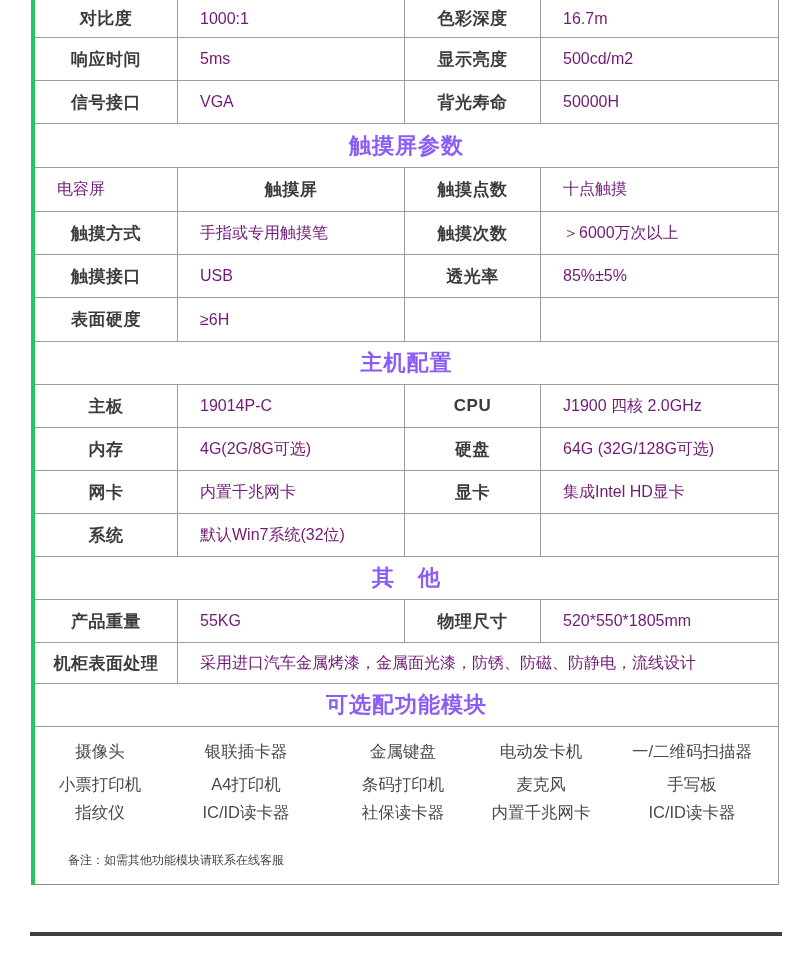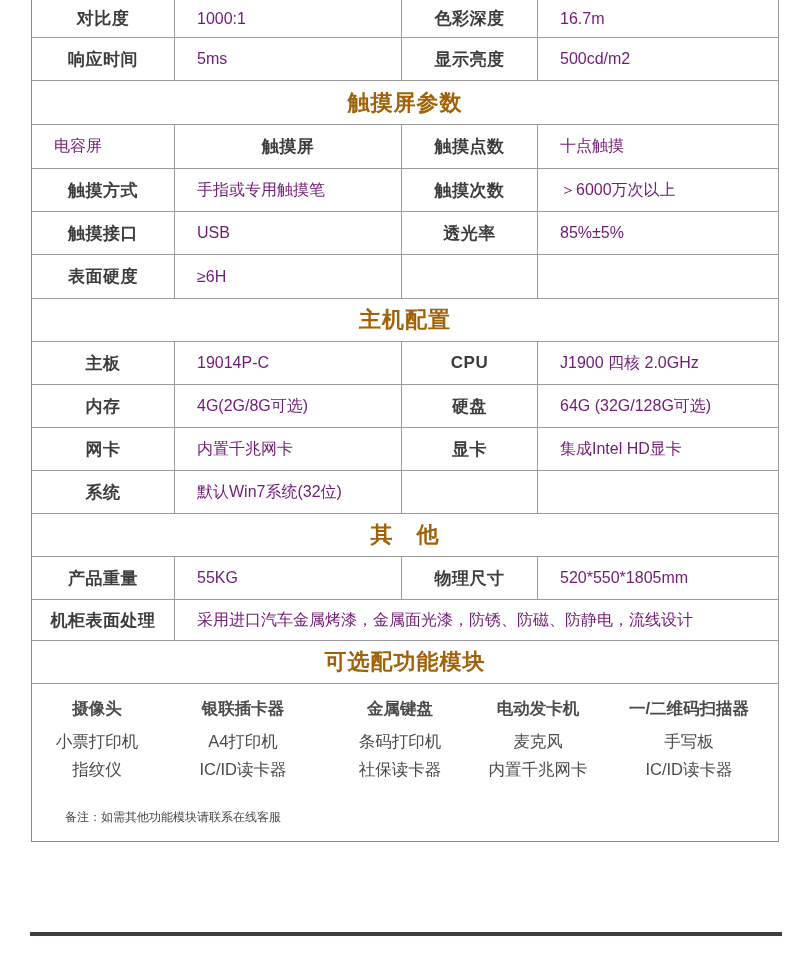--- a/index.html
+++ b/index.html
@@ -5,50 +5,50 @@
   * { margin:0; padding:0; box-sizing:border-box; }
   html,body { background:#fff; }
   body {
     width:790px; height:972px;
     font-family:"Liberation Sans","DejaVu Sans",sans-serif;
     overflow:hidden; position:relative;
   }
   .sheet { position:absolute; left:0; top:0; width:790px; height:972px; background:#fff; }
   .spec-table {
     position:absolute; left:31px; top:0; width:748px;
-    border-left:1px solid #22c55e; border-right:1px solid #999;
+    border-left:4px solid #22c55e; border-right:1px solid #999;
     background:#fff;
   }
   .row { border-bottom:1px solid #9c9c9c; }
   .spec4-row { display:grid; grid-template-columns:143px 227px 136px 240px; height:43px; }
   .spec4-row.first-row { height:38px; }
   .tall { height:44px; }
   .spec2-row { display:grid; grid-template-columns:143px 603px; height:41px; }
   .cell { display:flex; align-items:center; border-right:1px solid #9c9c9c; overflow:hidden; white-space:nowrap; }
   .cell.last { border-right:none; }
   .label-cell {
     justify-content:center; font-size:17px; font-weight:600;
     color:#3c3c3c; letter-spacing:0.5px;
   }
   .value-cell {
     justify-content:flex-start; padding-left:22px;
     font-size:16px; font-weight:400; color:#701a75;
   }
   .section-row { height:43px; display:flex; align-items:center; justify-content:center; }
   .section-row.tall { height:44px; }
   .section-title {
-    font-size:22px; font-weight:600; color:#a16207; letter-spacing:1px;
+    font-size:22px; font-weight:600; color:#8b5cf6; letter-spacing:1px;
   }
   .options-block { height:158px; border-bottom:1px solid #8a8a8a; padding-top:12px; }
   .options-row { display:grid; grid-template-columns:130px 162px 152px 124px 178px; }
   .options-row .option-item {
     text-align:center; font-size:16.5px; color:#4a4a4c; line-height:24px;
     white-space:nowrap;
   }
-  .options-row.gap1 { margin-bottom:0;font-weight:bold; }
+  .options-row.gap1 { margin-bottom:0; }
   .options-row.gap2 { margin-bottom:4px;margin-top:9px; }
   .note-line {
     margin-top:24px; padding-left:33px; font-size:12px; color:#454547; line-height:24px;
   }
   .bottom-bar {
     position:absolute; left:30px; top:932px; width:752px; height:4px;
     background:#403c46;
   }
 </style>
 </head>
@@ -60,20 +60,26 @@
         <div class="cell label-cell">对比度</div>
         <div class="cell value-cell">1000:1</div>
         <div class="cell label-cell">色彩深度</div>
         <div class="cell value-cell last">16.7m</div>
       </div>
       <div class="row spec4-row">
         <div class="cell label-cell">响应时间</div>
         <div class="cell value-cell">5ms</div>
         <div class="cell label-cell">显示亮度</div>
         <div class="cell value-cell last">500cd/m2</div>
+      </div>
+      <div class="row spec4-row">
+        <div class="cell label-cell">信号接口</div>
+        <div class="cell value-cell">VGA</div>
+        <div class="cell label-cell">背光寿命</div>
+        <div class="cell value-cell last">50000H</div>
       </div>
       <div class="row section-row tall">
         <div class="section-title">触摸屏参数</div>
       </div>
       <div class="row spec4-row tall">
         <div class="cell value-cell">电容屏</div>
         <div class="cell label-cell">触摸屏</div>
         <div class="cell label-cell">触摸点数</div>
         <div class="cell value-cell last">十点触摸</div>
       </div>

